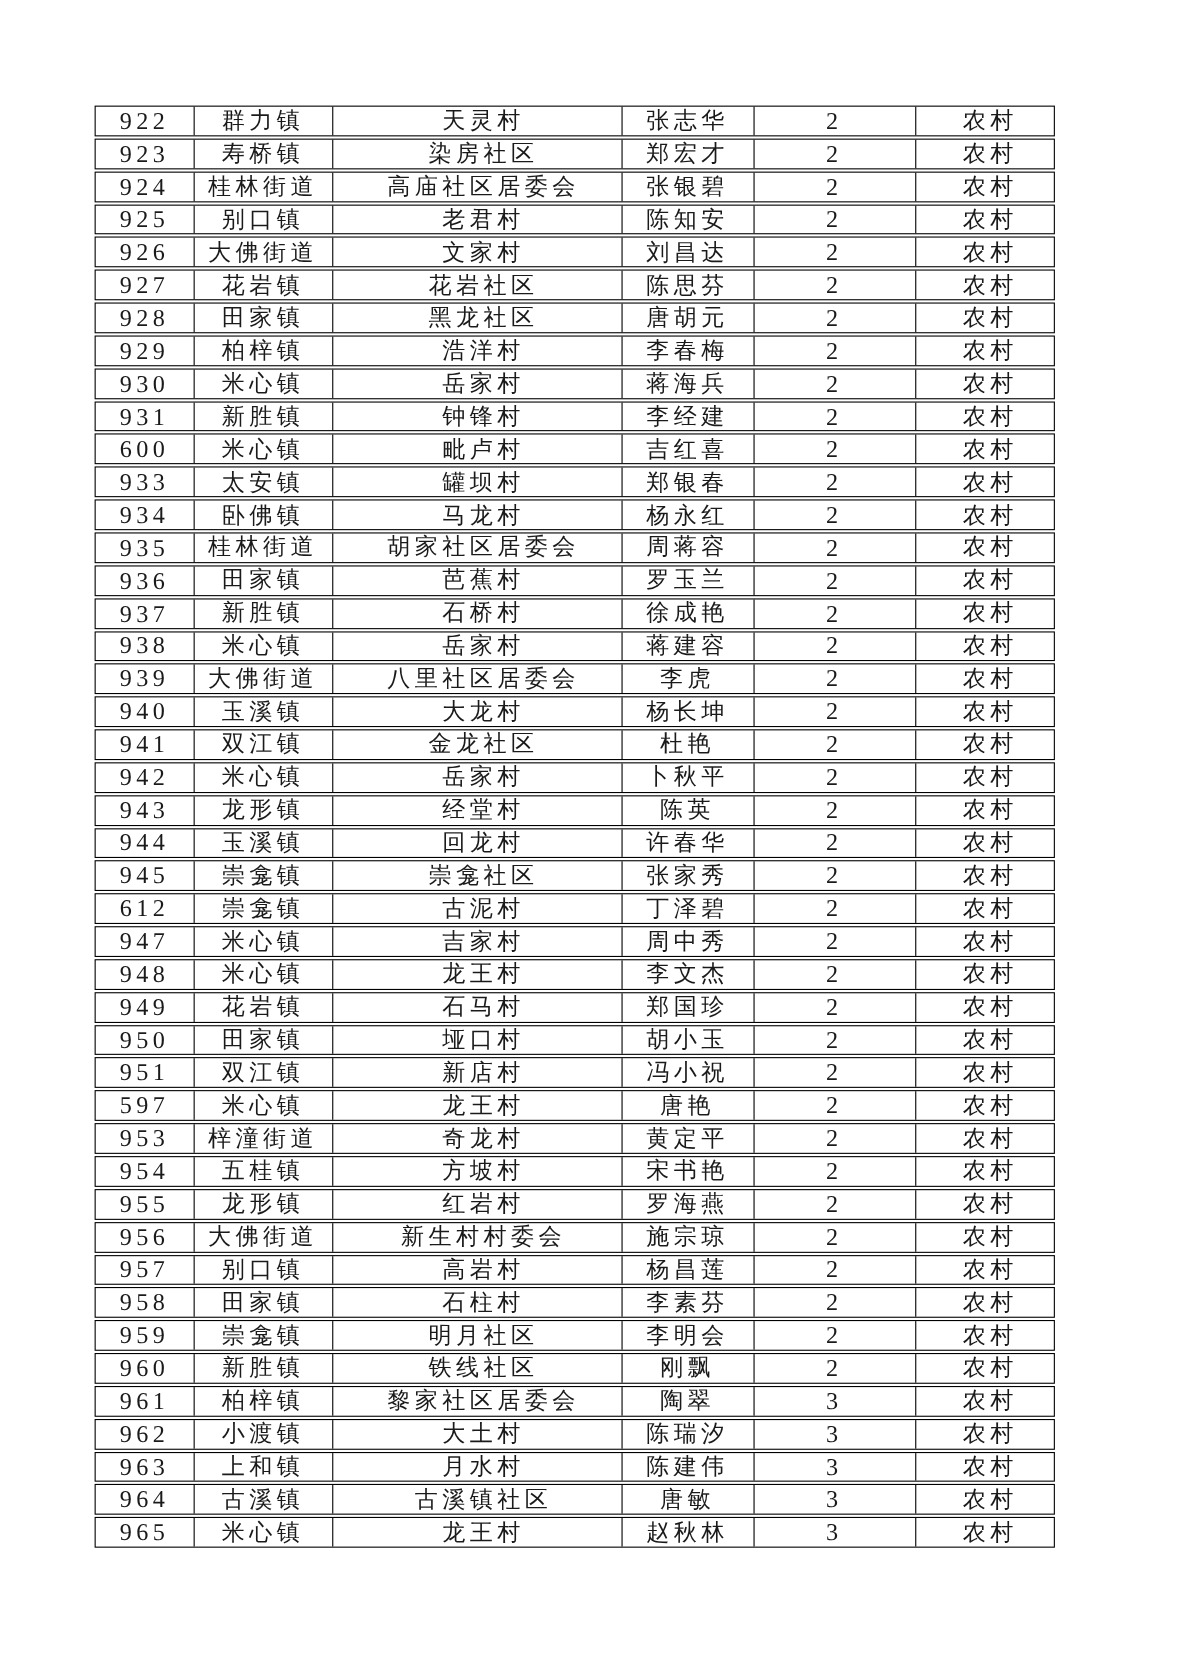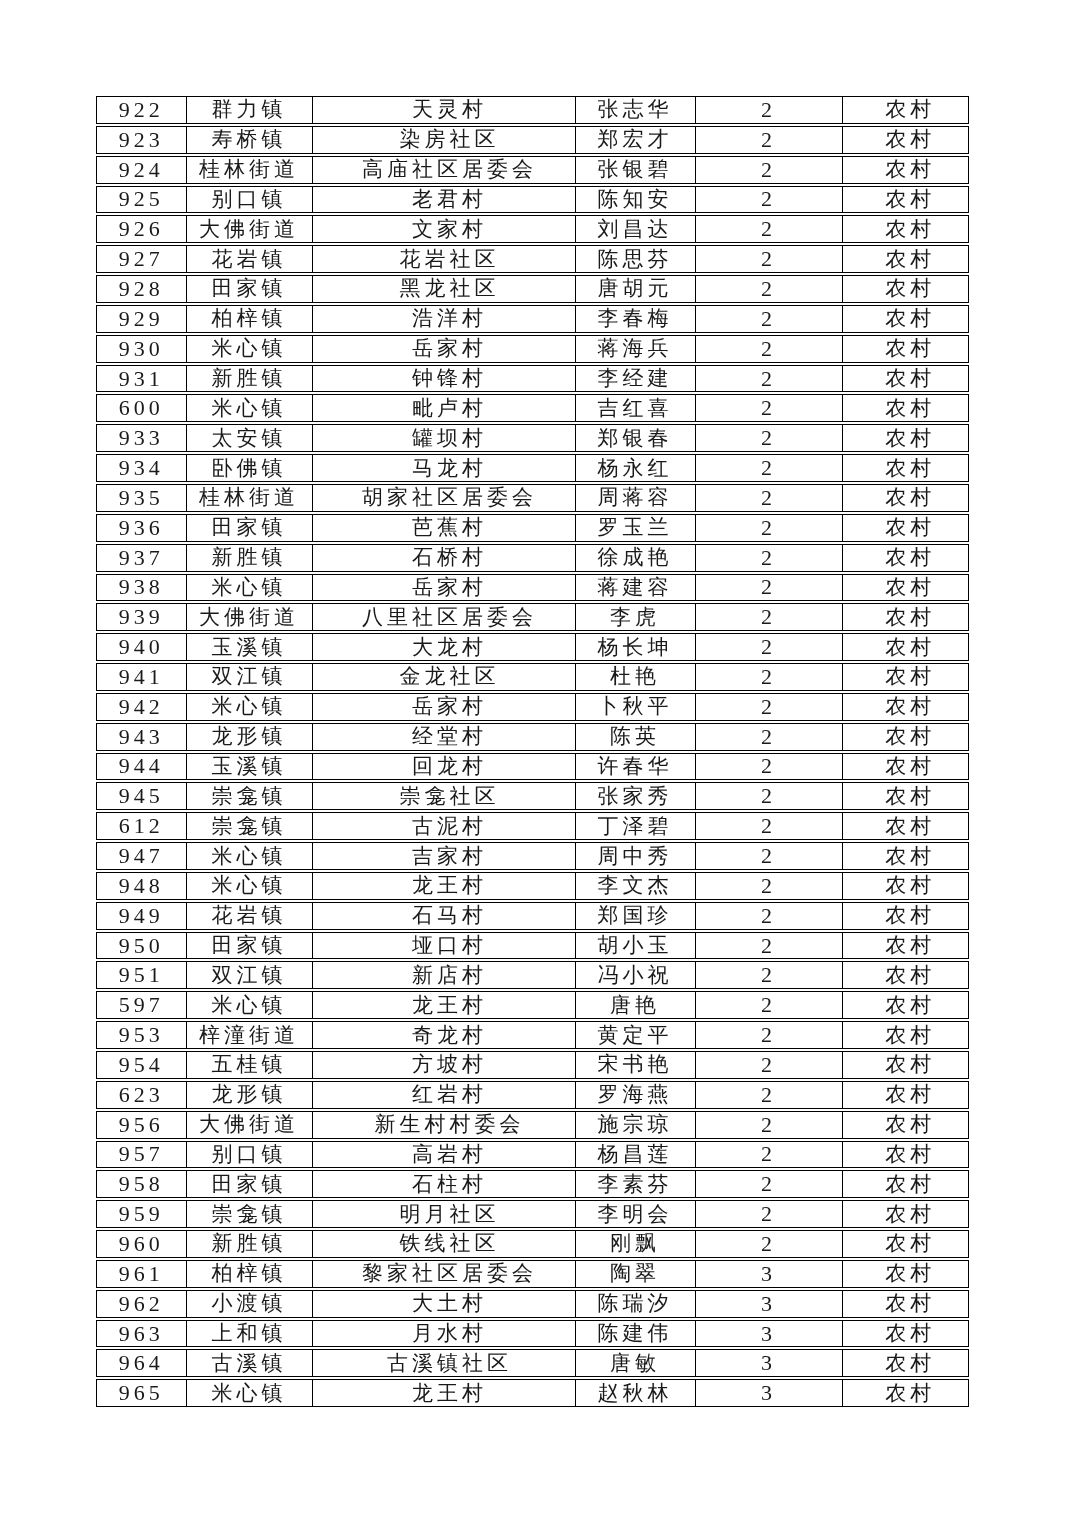--- a/index.html
+++ b/index.html
@@ -15,21 +15,21 @@
   }
   .page {
     position: relative;
     width: 1075px;
     height: 1519px;
     background: var(--page-bg);
     overflow: hidden;
   }
   .roster-table {
     position: absolute;
-    left: 96px;
+    left: 86px;
     top: 96px;
     width: 873px;
     display: flex;
     flex-direction: column;
     row-gap: 2px;
   }
   .row {
     display: flex;
     height: 27.85px;
     border: 1.5px solid var(--border-color);
@@ -353,21 +353,21 @@
   <div class="row">
     <div class="cell col-0 num-cell">954</div>
     <div class="cell col-1">五桂镇</div>
     <div class="cell col-2">方坡村</div>
     <div class="cell col-3">宋书艳</div>
     <div class="cell col-4 num-cell">2</div>
     <div class="cell col-5">农村</div>
   </div>
 
   <div class="row">
-    <div class="cell col-0 num-cell">623</div>
+    <div class="cell col-0 num-cell">955</div>
     <div class="cell col-1">龙形镇</div>
     <div class="cell col-2">红岩村</div>
     <div class="cell col-3">罗海燕</div>
     <div class="cell col-4 num-cell">2</div>
     <div class="cell col-5">农村</div>
   </div>
 
   <div class="row">
     <div class="cell col-0 num-cell">956</div>
     <div class="cell col-1">大佛街道</div>

